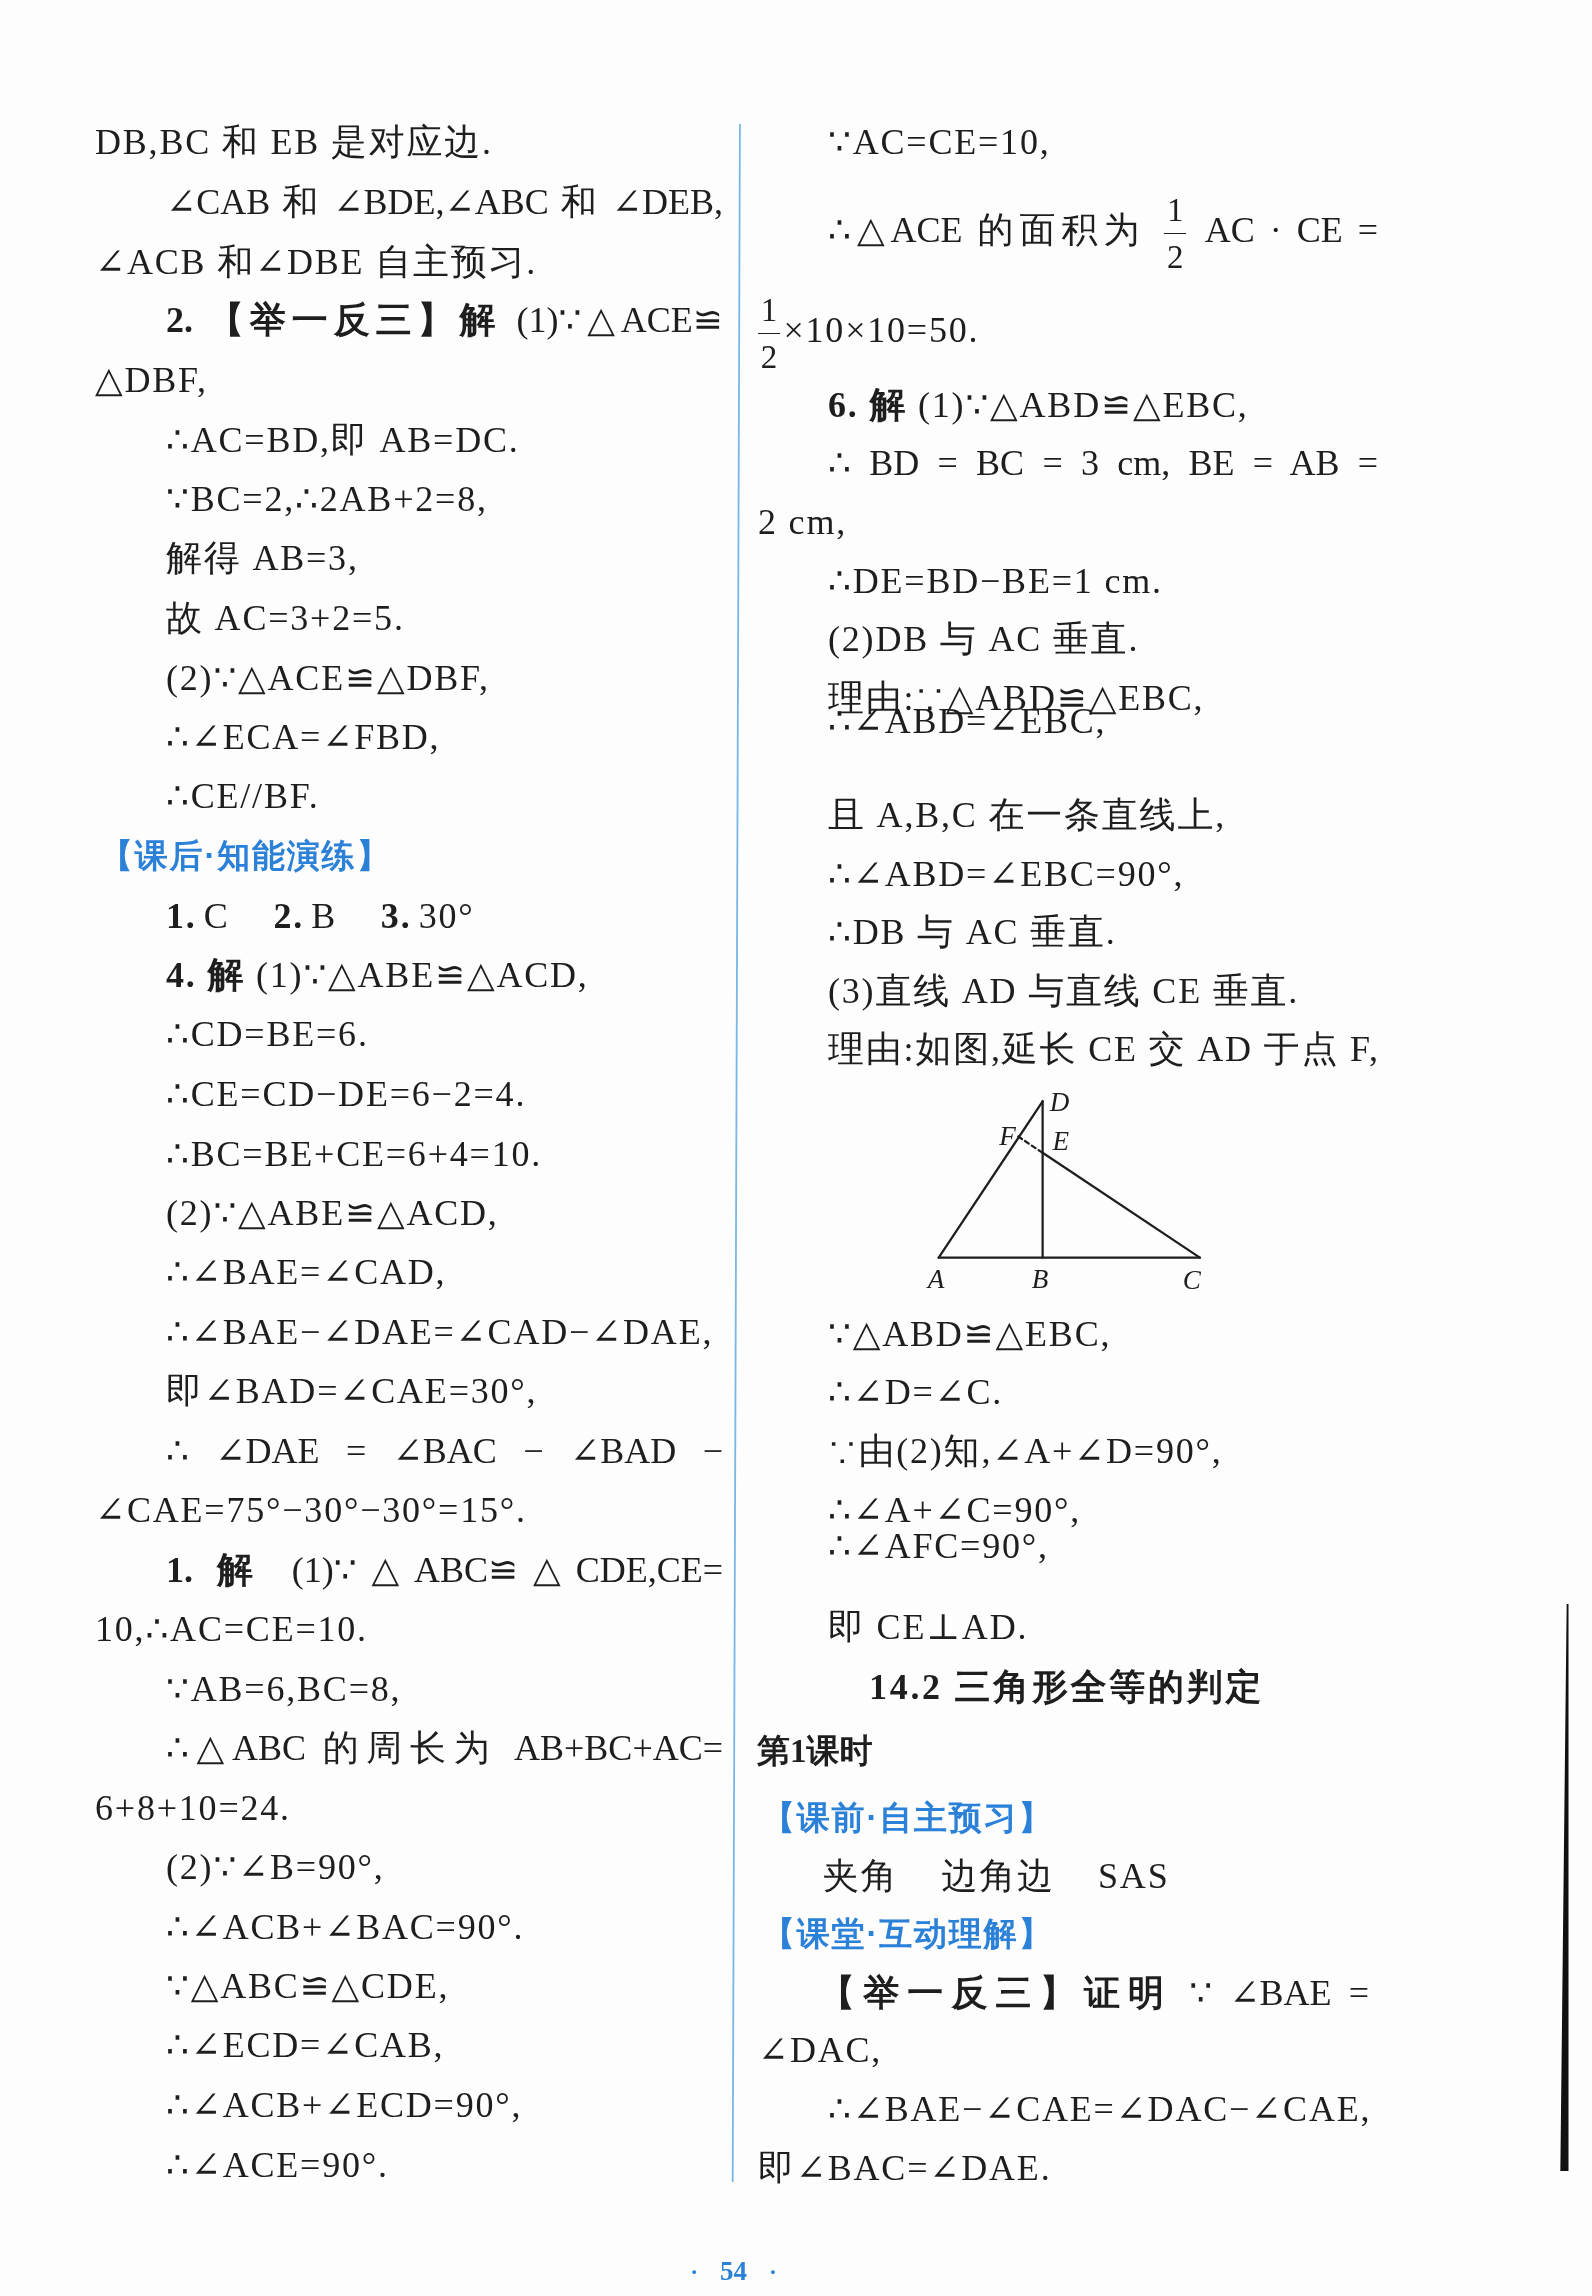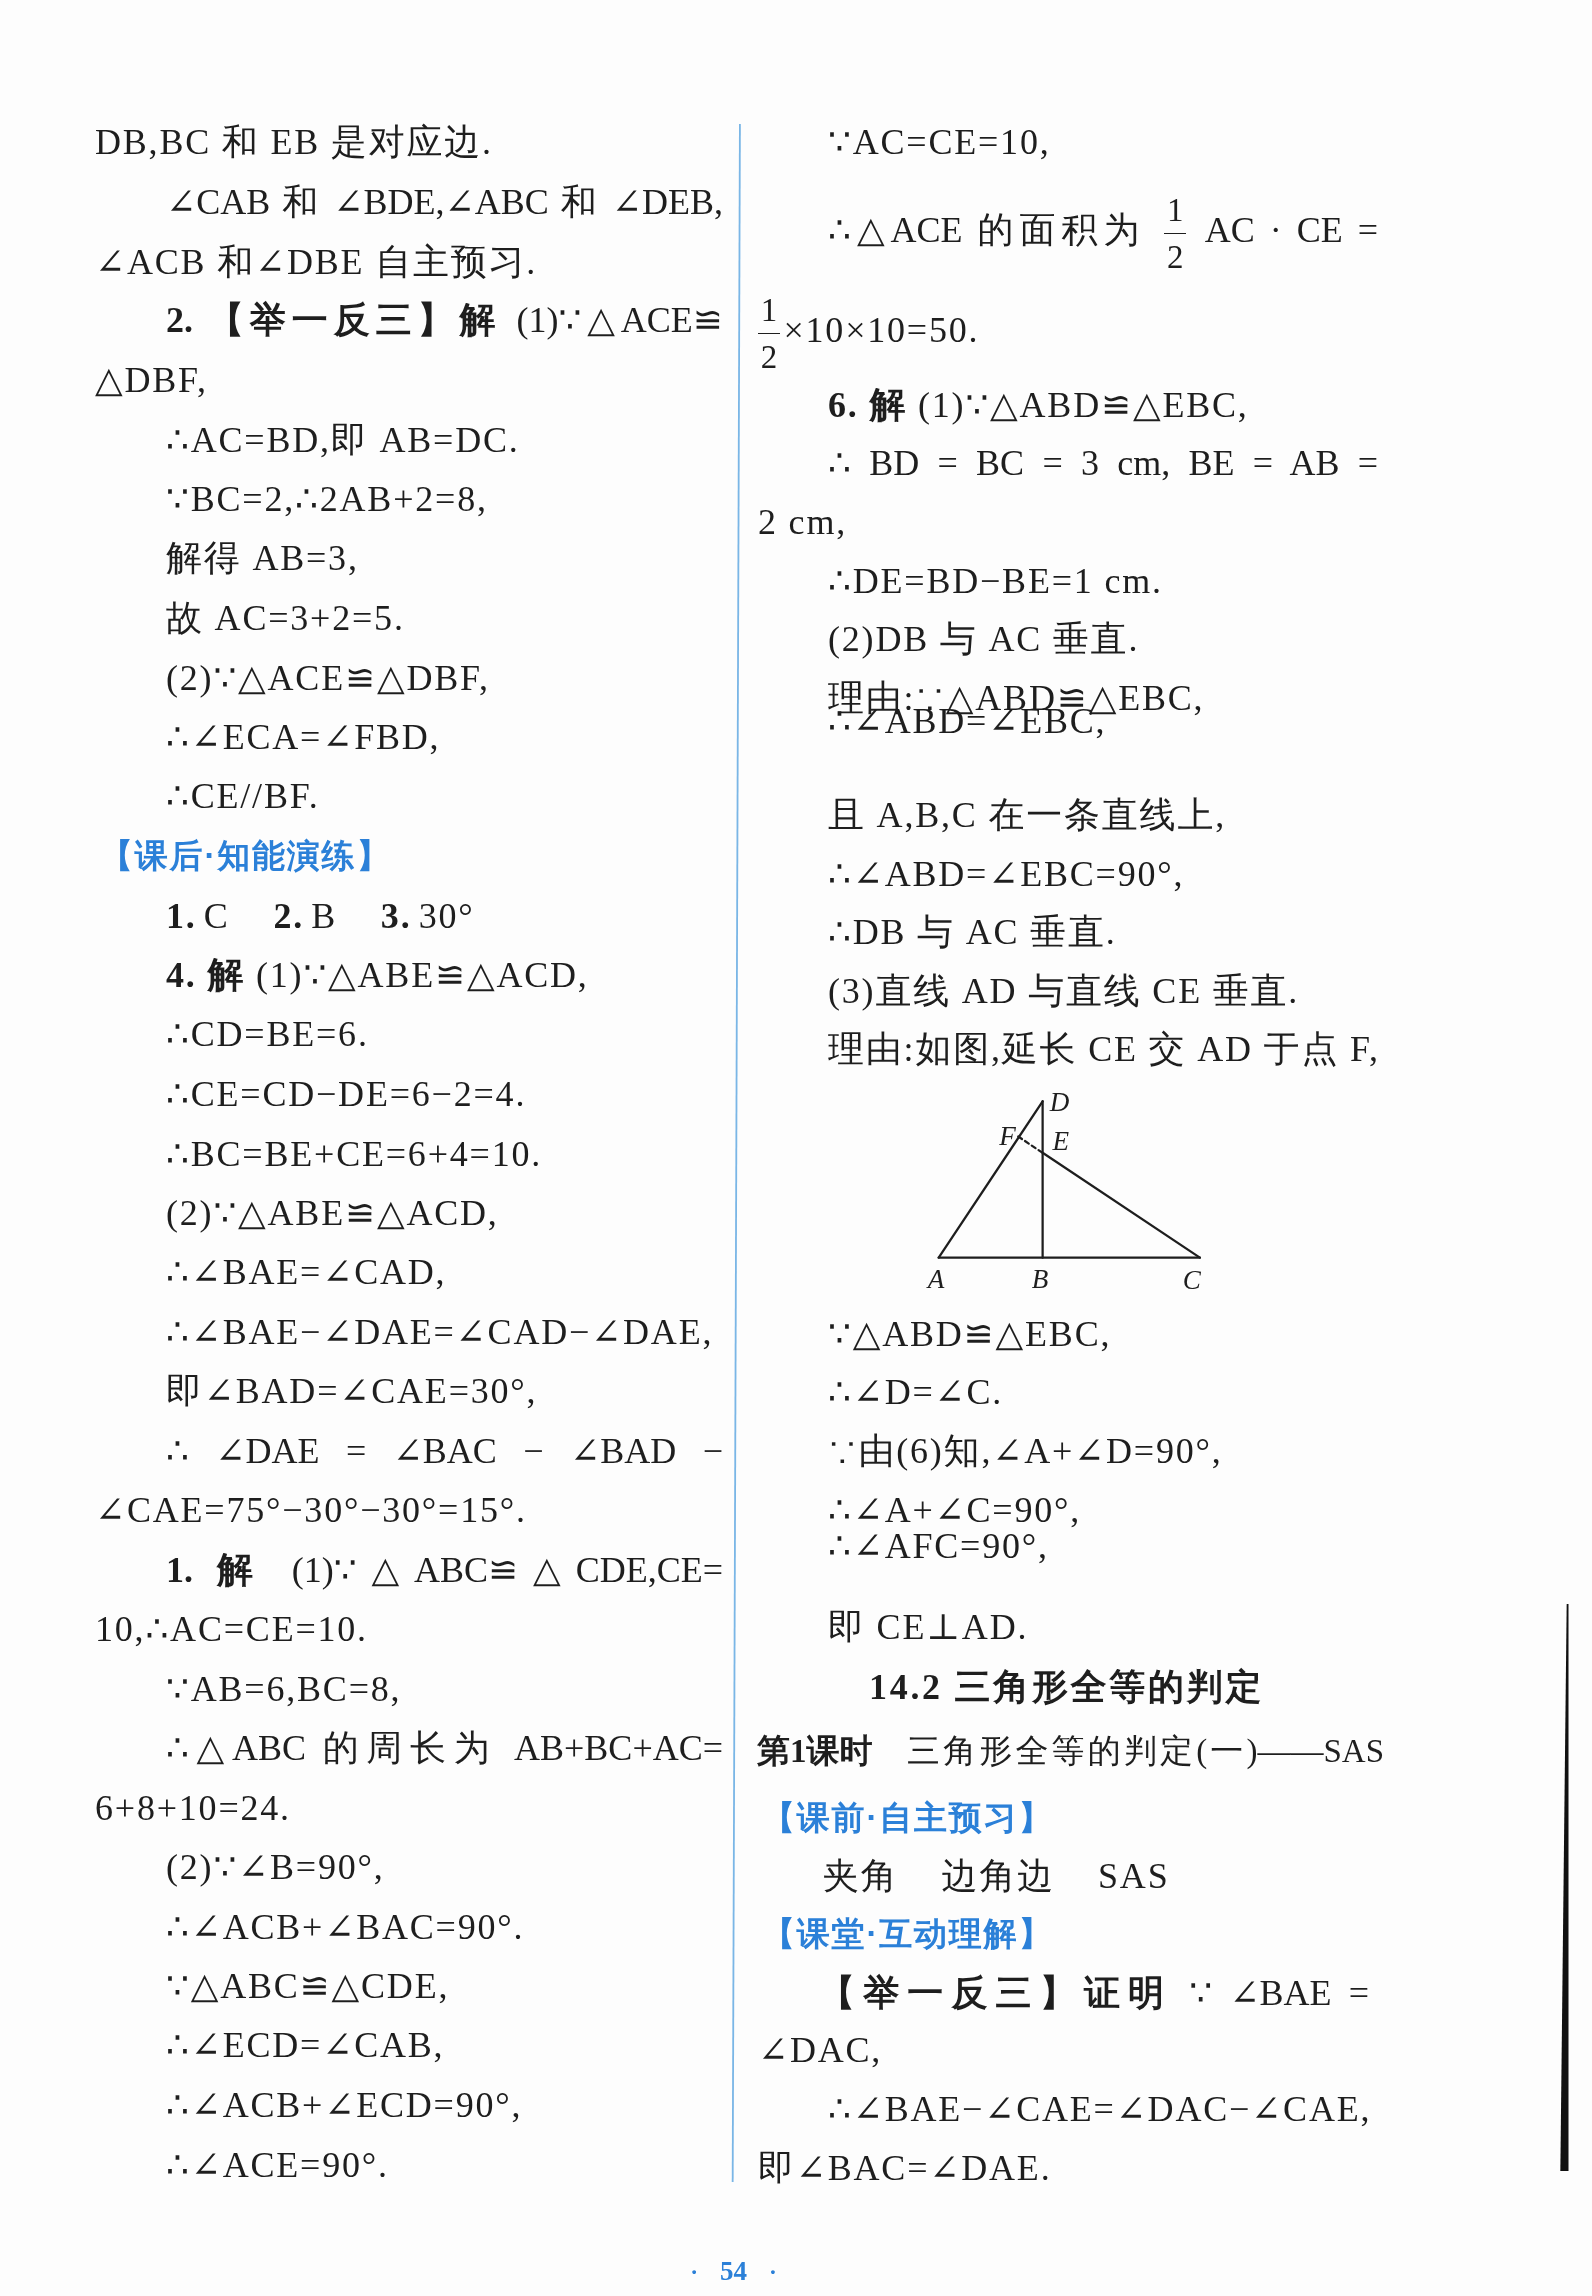--- a/index.html
+++ b/index.html
@@ -147,30 +147,29 @@
     <text x="160" y="39">D</text>
     <text x="163" y="82">E</text>
     <text x="104" y="76">F</text>
     <text x="25" y="235">A</text>
     <text x="140" y="235">B</text>
     <text x="307" y="236">C</text>
   </svg>
 
   <div class="ln ri" style="top:1304px">∵△ABD≌△EBC,</div>
   <div class="ln ri" style="top:1362px">∴∠D=∠C.</div>
-  <div class="ln ri" style="top:1421px">∵由(6)知,∠A+∠D=90°,</div>
+  <div class="ln ri" style="top:1421px">∵由(2)知,∠A+∠D=90°,</div>
   <div class="ln ri" style="top:1480px">∴∠A+∠C=90°,</div>
   <div class="ln ri" style="top:1516px">∴∠AFC=90°,</div>
   <div class="ln ri" style="top:1597px">即 CE⊥AD.</div>
 
   <div class="sec-title">14.2  三角形全等的判定</div>
 
   <div class="lesson">
     <span class="lbl">第1课时</span>
-    <span class="txt">三角形全等的判定(一)——SAS</span>
   </div>
 
   <div class="tag" style="left:762px; top:1788px">【课前·自主预习】</div>
   <div class="ln ri" style="top:1846px; left:823px">
     <span class="kw">夹角</span><span class="kw">边角边</span><span class="kw">SAS</span>
   </div>
   <div class="tag" style="left:762px; top:1904px">【课堂·互动理解】</div>
   <div class="ln jr" style="top:1963px; left:819px"><b>【举一反三】证明</b><span> ∵ ∠BAE =</span></div>
   <div class="ln ro" style="top:2020px">∠DAC,</div>
   <div class="ln ri" style="top:2079px">∴∠BAE−∠CAE=∠DAC−∠CAE,</div>

